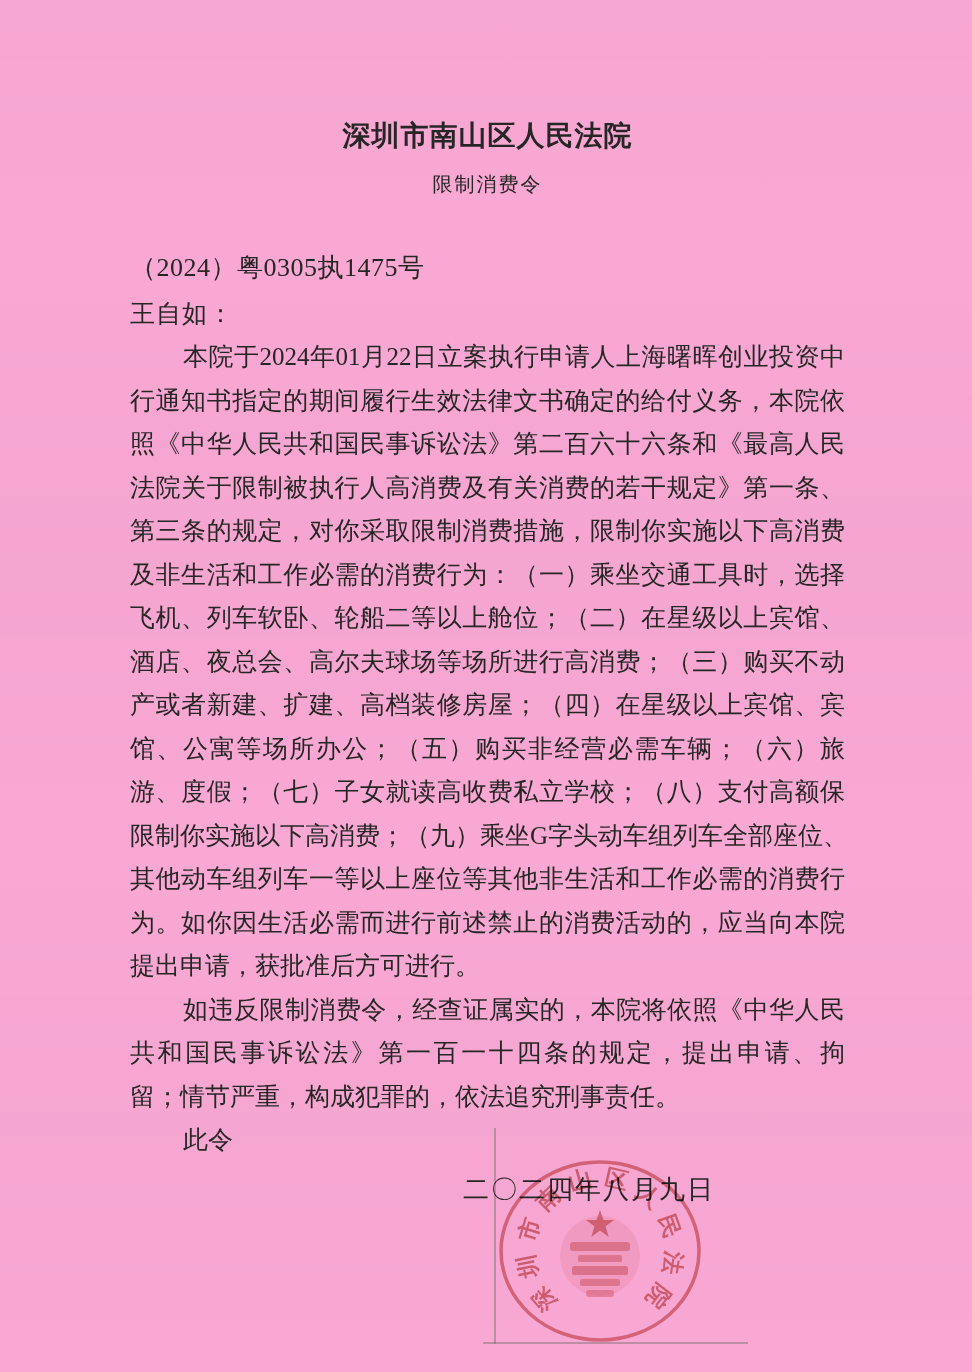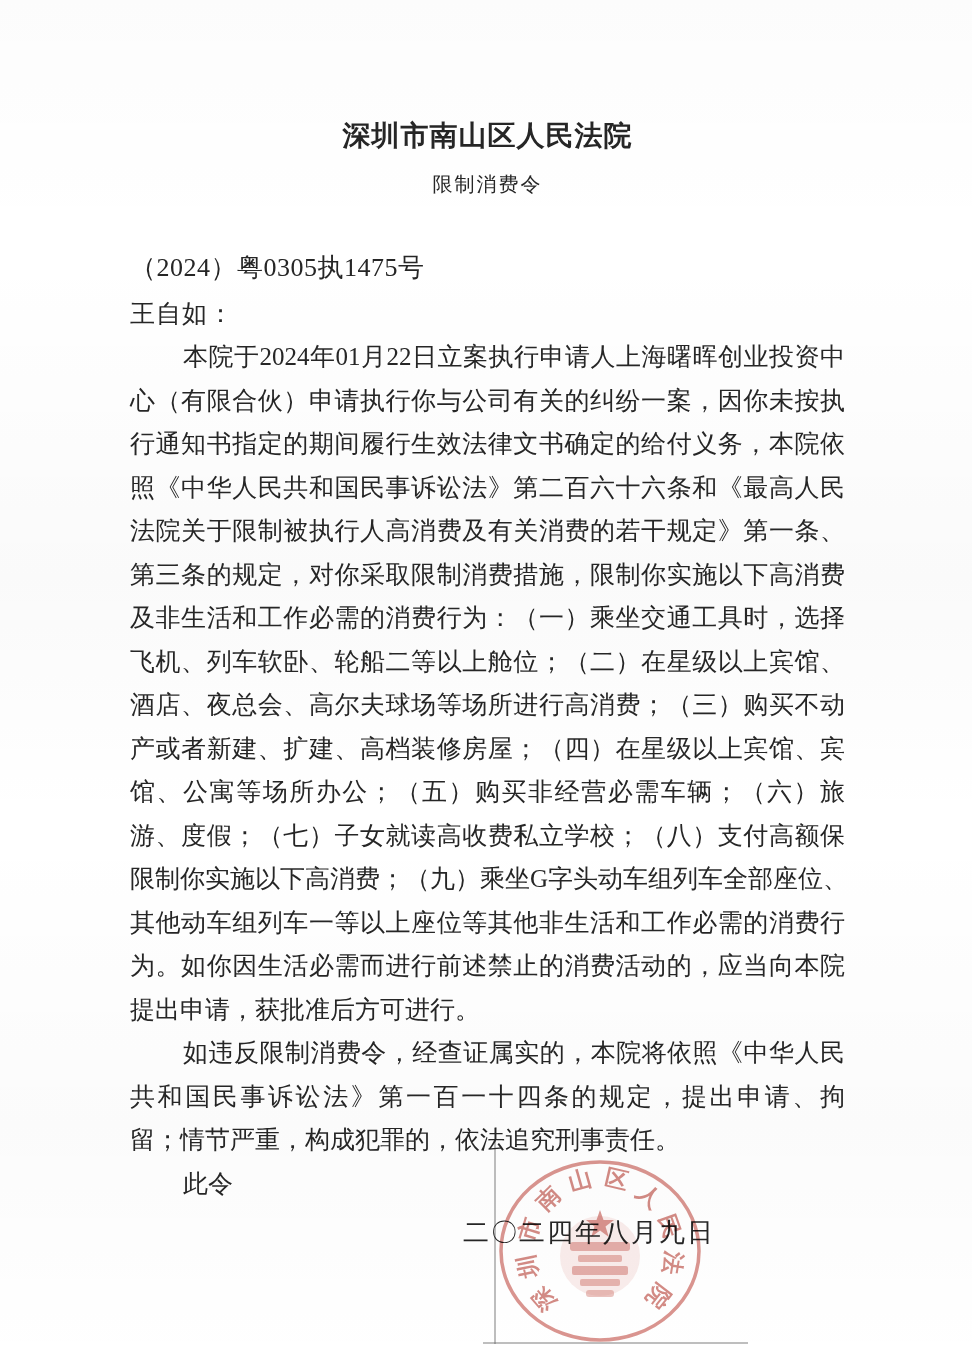--- a/index.html
+++ b/index.html
@@ -2,21 +2,21 @@
 <html><head>
 <meta charset="utf-8">
 <style>
   * { margin: 0; padding: 0; box-sizing: border-box; }
   html, body { background: #e8e8e8; }
   .page {
     position: relative;
     width: 972px;
     height: 1372px;
     margin: 0 auto;
-    background: #ffffff;
+    background: #f9a8d4;
     font-family: "Liberation Serif", "DejaVu Serif", serif;
     color: #262626;
     overflow: hidden;
   }
   
   .page::before {
     content: "";
     position: absolute; inset: 0;
     background: linear-gradient(180deg,
       rgba(0,0,0,0.012) 0%, rgba(0,0,0,0) 18%,
@@ -123,21 +123,20 @@
       <div class="court-name">深圳市南山区人民法院</div>
       <div class="doc-title">限制消费令</div>
     </div>
 
     <div class="case-number">（2024）粤0305执1475号</div>
 
     <div class="body-block">
       <div class="salutation">王自如：</div>
 
       <div class="ln indent">本院于2024年01月22日立案执行申请人上海曙晖创业投资中</div>
-      <div class="ln">心（有限合伙）申请执行你与公司有关的纠纷一案，因你未按执</div>
       <div class="ln">行通知书指定的期间履行生效法律文书确定的给付义务，本院依</div>
       <div class="ln">照《中华人民共和国民事诉讼法》第二百六十六条和《最高人民</div>
       <div class="ln">法院关于限制被执行人高消费及有关消费的若干规定》第一条、</div>
       <div class="ln">第三条的规定，对你采取限制消费措施，限制你实施以下高消费</div>
       <div class="ln">及非生活和工作必需的消费行为：（一）乘坐交通工具时，选择</div>
       <div class="ln">飞机、列车软卧、轮船二等以上舱位；（二）在星级以上宾馆、</div>
       <div class="ln">酒店、夜总会、高尔夫球场等场所进行高消费；（三）购买不动</div>
       <div class="ln">产或者新建、扩建、高档装修房屋；（四）在星级以上宾馆、宾</div>
       <div class="ln">馆、公寓等场所办公；（五）购买非经营必需车辆；（六）旅</div>
       <div class="ln">游、度假；（七）子女就读高收费私立学校；（八）支付高额保</div>

